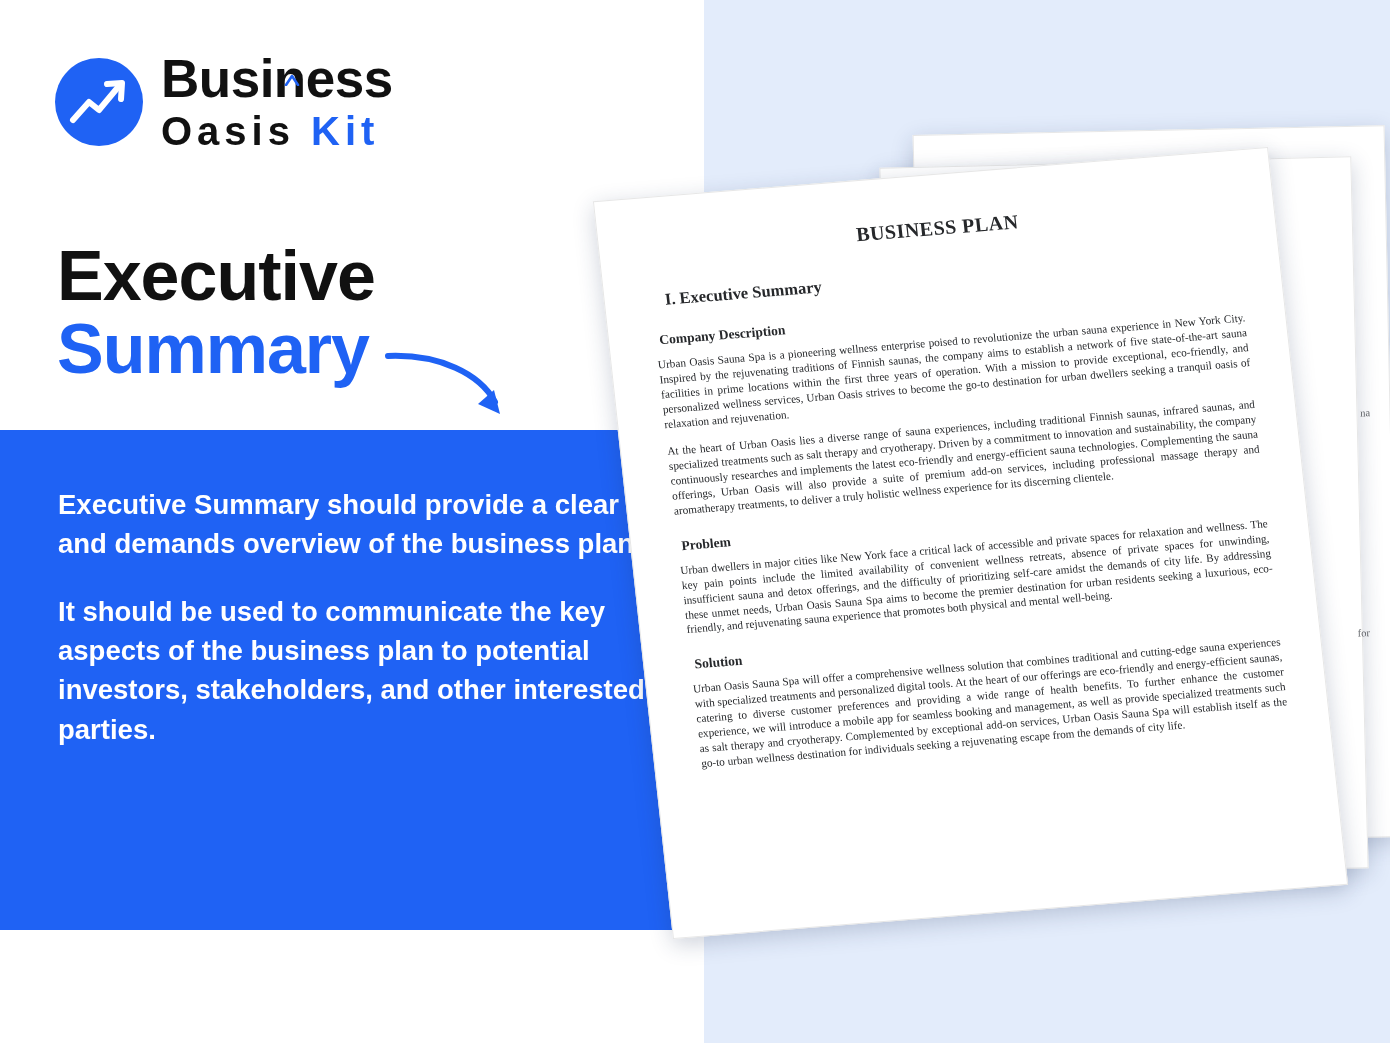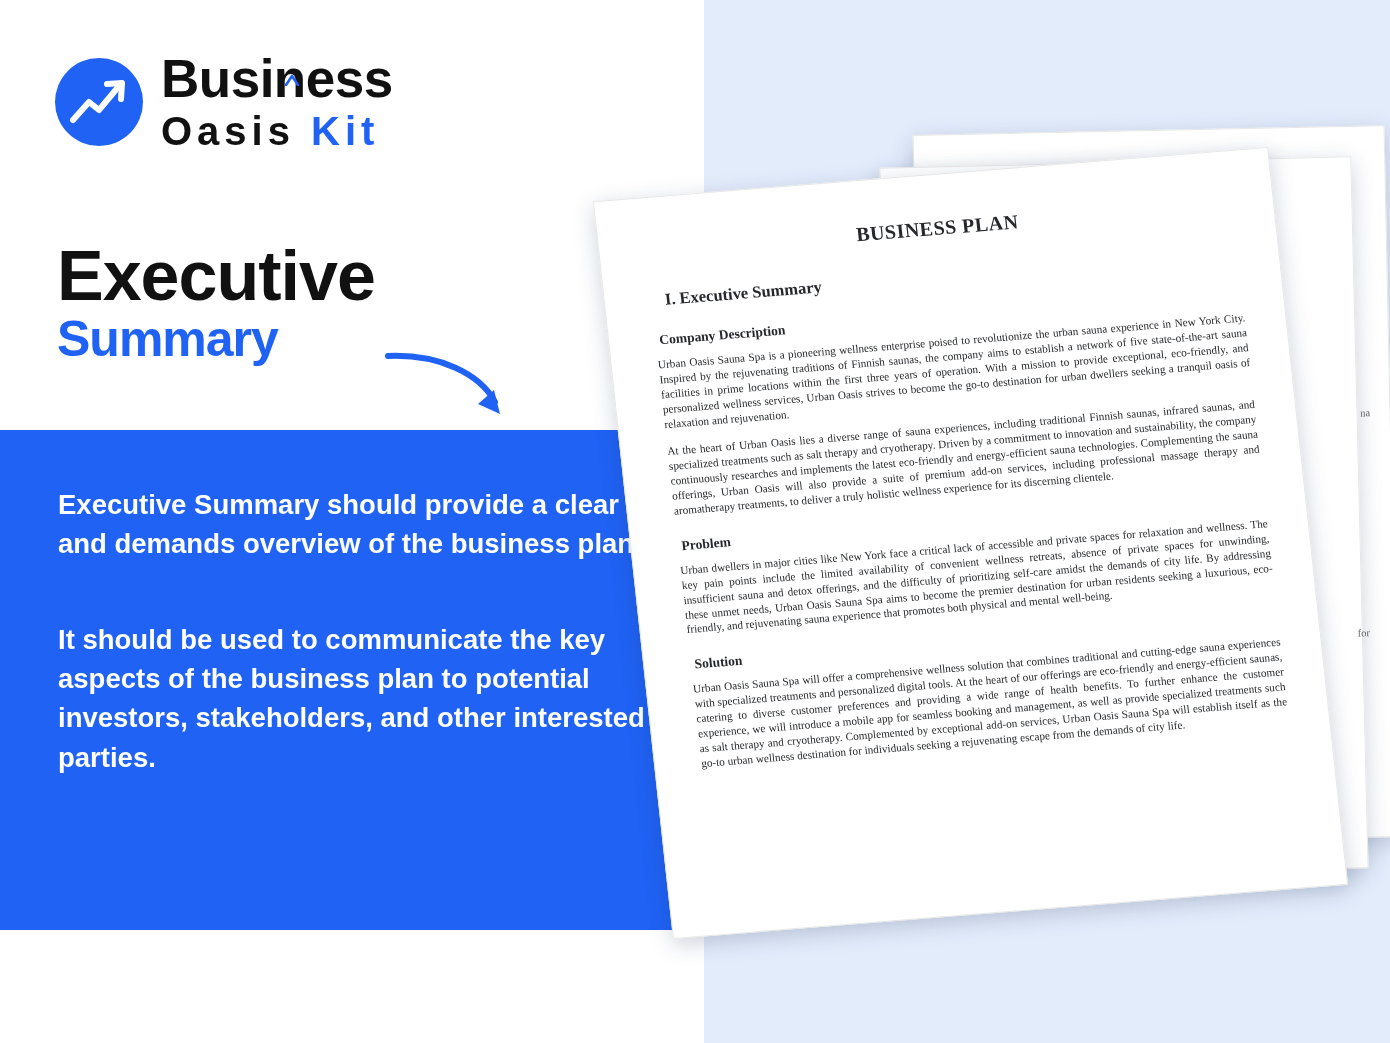--- a/index.html
+++ b/index.html
@@ -101,21 +101,21 @@
     top: 243px;
     line-height: 0.95;
   }
   .title-line1 {
     font-size: 70px;
     font-weight: bold;
     color: #111111;
     letter-spacing: -1px;
   }
   .title-line2 {
-    font-size: 50px;
+    font-size: 70px;
     font-weight: bold;
     color: #1f62f4;
     letter-spacing: -1px;
     margin-top: 6px;
   }
 
   
   .arrow-curve {
     position: absolute;
     left: 382px;
@@ -129,21 +129,21 @@
     position: absolute;
     left: 58px;
     top: 485px;
     width: 600px;
     color: #ffffff;
     font-size: 27.5px;
     font-weight: bold;
     line-height: 1.43;
   }
   .panel-text p { margin: 0; }
-  .panel-text p + p { margin-top: 56px; }
+  .panel-text p + p { margin-top: 28px; }
 
   
   .docs {
     position: absolute;
     left: 600px;
     top: 110px;
     width: 790px;
     height: 800px;
   }
   .sheet {

